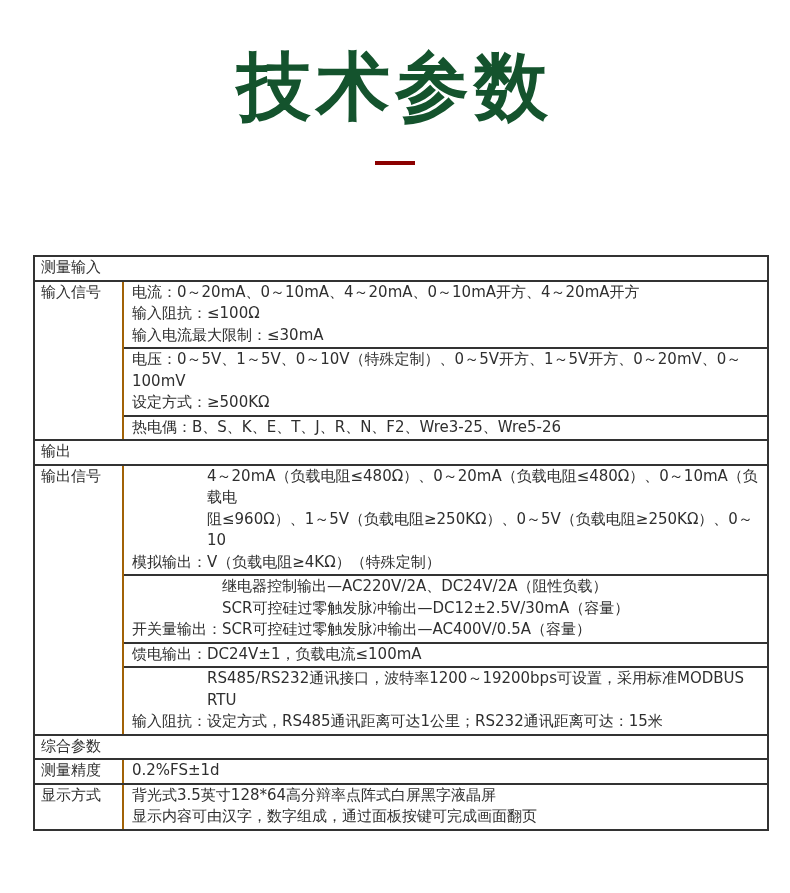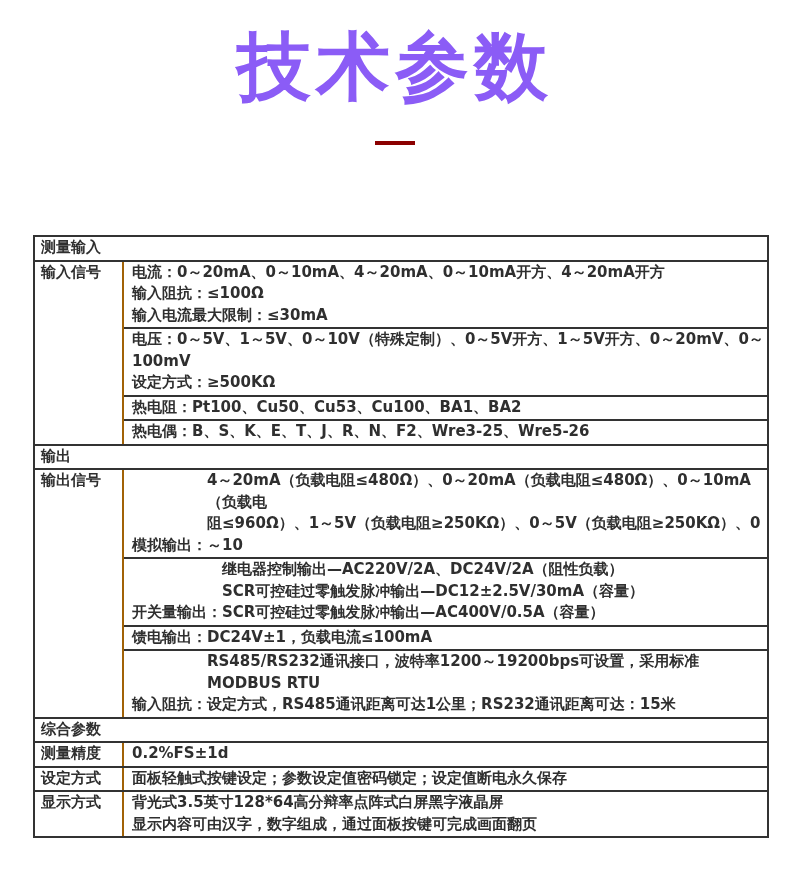--- a/index.html
+++ b/index.html
@@ -8,26 +8,26 @@
     width: 790px;
     height: 893px;
     font-family: "DejaVu Sans", "Liberation Sans", sans-serif;
     color: #2f2f2f;
     overflow: hidden;
   }
   .page { width: 790px; height: 893px; position: relative; }
 
   
   .title {
-    margin-top: 24px;
+    margin-top: 44px;
     text-align: center;
     font-size: 74px;
     font-weight: 900;
     letter-spacing: 5px;
-    color: #8b5cf6;
+    color: #14532d;
     line-height: 1.15;
   }
   .accent-dash {
     width: 40px;
     height: 4px;
     margin: 32px auto 0 auto;
     background: #8b0000;
   }
 
   
@@ -35,21 +35,21 @@
     position: absolute;
     left: 33px;
     top: 211px;
     width: 736px;
     border: 2px solid #333333;
     font-size: 15px;
     line-height: 21.5px;
     color: #2f2f2f;
     background: #ffffff;
   }
-  .row { display: flex; border-top: 2px solid #333333; align-items: stretch; font-weight: bold; }
+  .row { display: flex; border-top: 2px solid #333333; align-items: stretch; }
   .row:first-child { border-top: none; }
 
   .section-label {
     flex: 1;
     padding: 0 0 1px 6px;
     white-space: pre-wrap;
   }
   .row-label {
     flex: 0 0 87px;
     width: 87px;
@@ -87,39 +87,37 @@
           <div class="sub-row">
             <div class="line">电流：0～20mA、0～10mA、4～20mA、0～10mA开方、4～20mA开方</div>
             <div class="line">输入阻抗：≤100Ω</div>
             <div class="line">输入电流最大限制：≤30mA</div>
           </div>
           <div class="sub-row">
             <div class="line">电压：0～5V、1～5V、0～10V（特殊定制）、0～5V开方、1～5V开方、0～20mV、0～100mV</div>
             <div class="line">设定方式：≥500KΩ</div>
           </div>
           <div class="sub-row">
-            <div class="line">热电阻：Pt100、Cu50、Cu53、Cu100、BA1、BA2</div>
-          </div>
-          <div class="sub-row">
             <div class="line">热电偶：B、S、K、E、T、J、R、N、F2、Wre3-25、Wre5-26</div>
           </div>
         </div>
       </div>
       <div class="row section-row">
         <div class="section-label">输出</div>
       </div>
       <div class="row">
         <div class="row-label">输出信号</div>
         <div class="row-content">
           <div class="sub-row">
             <div class="hang">
               <div class="hang-label">模拟输出：</div>
               <div class="hang-lines">
                 <div class="line">4～20mA（负载电阻≤480Ω）、0～20mA（负载电阻≤480Ω）、0～10mA（负载电</div>
                 <div class="line">阻≤960Ω）、1～5V（负载电阻≥250KΩ）、0～5V（负载电阻≥250KΩ）、0～10</div>
+                <div class="line">V（负载电阻≥4KΩ）（特殊定制）</div>
               </div>
             </div>
           </div>
           <div class="sub-row">
             <div class="hang">
               <div class="hang-label">开关量输出：</div>
               <div class="hang-lines">
                 <div class="line">继电器控制输出—AC220V/2A、DC24V/2A（阻性负载）</div>
                 <div class="line">SCR可控硅过零触发脉冲输出—DC12±2.5V/30mA（容量）</div>
                 <div class="line">SCR可控硅过零触发脉冲输出—AC400V/0.5A（容量）</div>
@@ -145,28 +143,20 @@
       </div>
       <div class="row">
         <div class="row-label">测量精度</div>
         <div class="row-content">
           <div class="sub-row">
             <div class="line">0.2%FS±1d</div>
           </div>
         </div>
       </div>
       <div class="row">
-        <div class="row-label">设定方式</div>
-        <div class="row-content">
-          <div class="sub-row">
-            <div class="line">面板轻触式按键设定；参数设定值密码锁定；设定值断电永久保存</div>
-          </div>
-        </div>
-      </div>
-      <div class="row">
         <div class="row-label">显示方式</div>
         <div class="row-content">
           <div class="sub-row">
             <div class="line">背光式3.5英寸128*64高分辩率点阵式白屏黑字液晶屏</div>
             <div class="line">显示内容可由汉字，数字组成，通过面板按键可完成画面翻页</div>
           </div>
         </div>
       </div>
     </div>
 </div>

